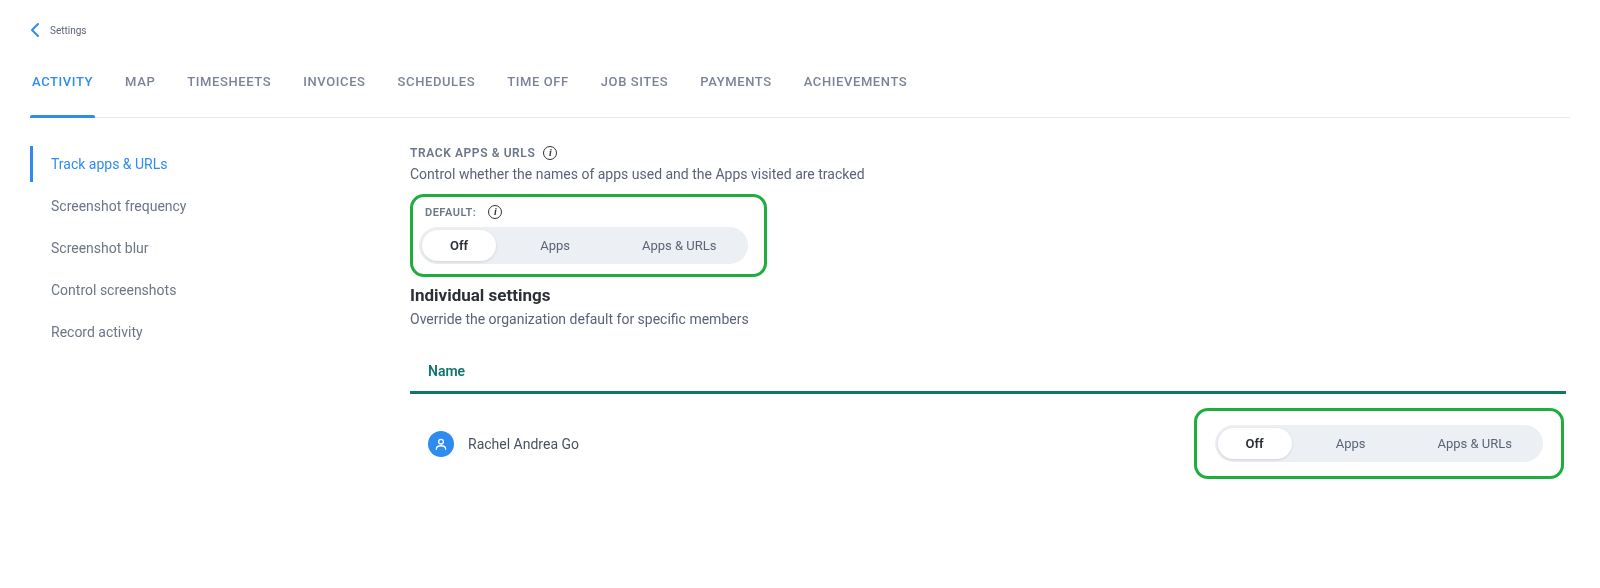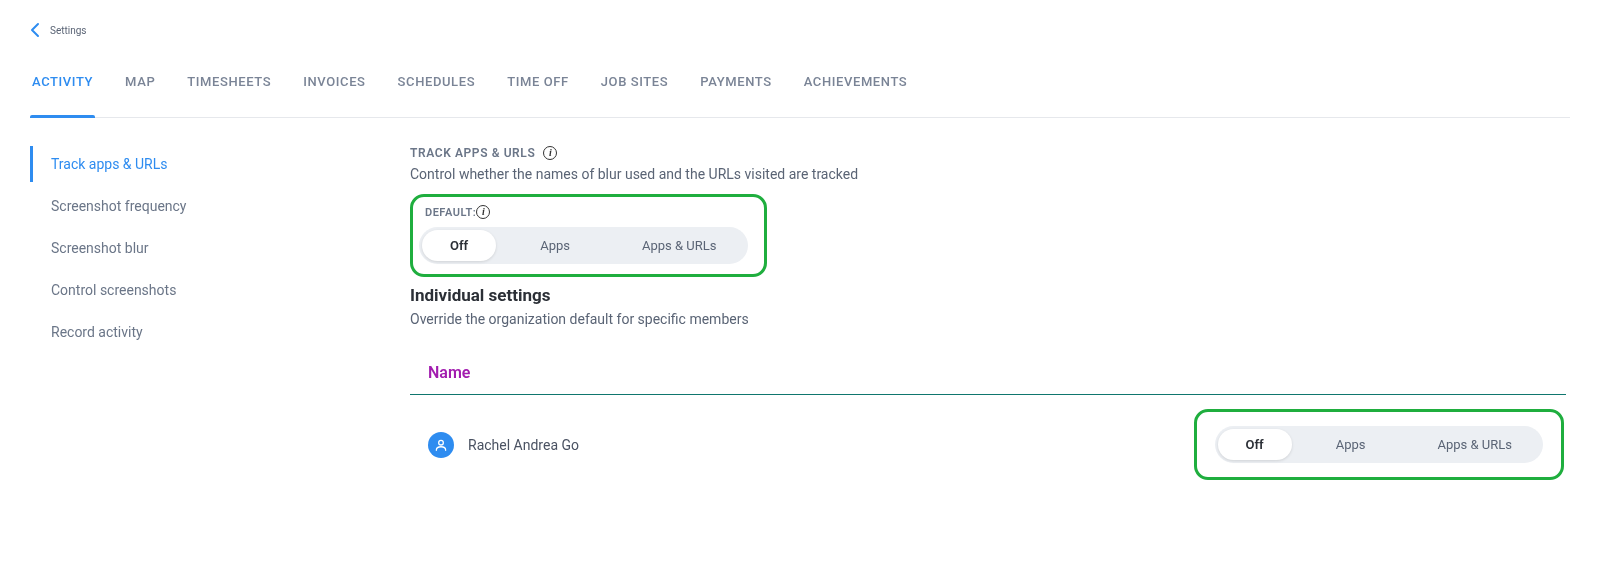--- a/index.html
+++ b/index.html
@@ -79,21 +79,21 @@
   .desc { color: #5a6475; font-size: 14px; margin-bottom: 12px; }
 
   
   .highlight {
     border: 3px solid #1fae3e;
     border-radius: 14px;
     padding: 8px 16px 10px 6px;
     display: inline-block;
   }
   .default-row { display: flex; flex-direction: column; gap: 8px; }
-  .default-label-row { display: flex; align-items: center; gap: 0; padding-left: 6px; }
+  .default-label-row { display: flex; align-items: center; gap: 12px; padding-left: 6px; }
   .default-label { font-size: 11px; letter-spacing: 0.5px; color: #6b7688; font-weight: 600; }
 
   
   .segmented {
     display: inline-flex;
     background: #eceff3;
     border-radius: 999px;
     padding: 3px;
     align-items: center;
     gap: 16px;
@@ -114,24 +114,24 @@
     box-shadow: 0 1px 3px rgba(0,0,0,0.12);
   }
 
   
   .indiv-title { font-size: 17px; font-weight: 700; color: #2b2f36; margin-top: 8px; margin-bottom: 6px; }
   .indiv-desc { color: #5a6475; font-size: 14px; margin-bottom: 24px; }
 
   .table-wrap { }
   .table-header {
     padding: 12px 0 12px 18px;
-    border-bottom: 1px solid #0f766e;
-    font-size: 16px;
+    border-bottom: 3px solid #0f766e;
+    font-size: 14px;
     font-weight: 600;
-    color: #a21caf;
+    color: #0f766e;
   }
   .table-row {
     display: flex;
     align-items: center;
     padding: 14px 0 14px 18px;
     justify-content: space-between;
   }
   .member-cell { display: flex; align-items: center; gap: 14px; }
   .avatar {
     width: 26px; height: 26px; border-radius: 50%;
@@ -185,21 +185,21 @@
       <div class="side-item">Control screenshots</div>
       <div class="side-item">Record activity</div>
     </div>
 
     <div class="content">
 
       <div class="heading-row">
         <span class="heading-label">TRACK APPS &amp; URLS</span>
         <span class="info-icon">i</span>
       </div>
-      <div class="desc">Control whether the names of blur used and the URLs visited are tracked</div>
+      <div class="desc">Control whether the names of apps used and the Apps visited are tracked</div>
 
       <div class="highlight">
         <div class="default-row">
           <div class="default-label-row">
             <span class="default-label">DEFAULT:</span>
             <span class="info-icon">i</span>
           </div>
           <div class="segmented">
             <div class="seg-opt on">Off</div>
             <div class="seg-opt">Apps</div>

